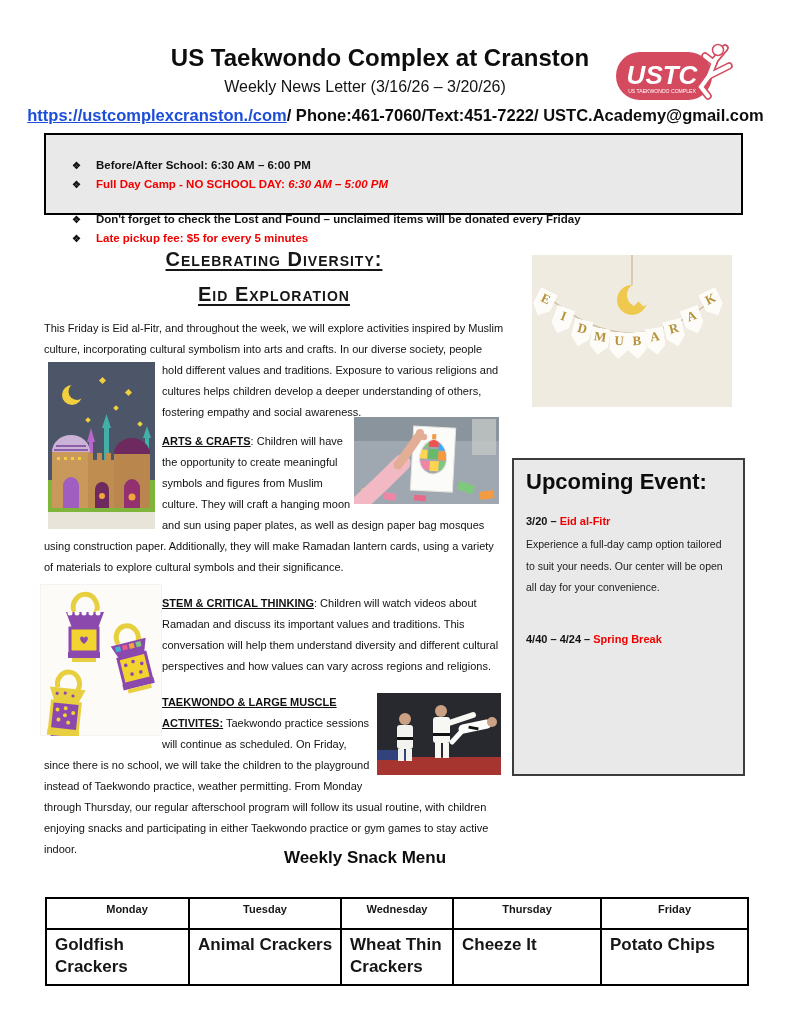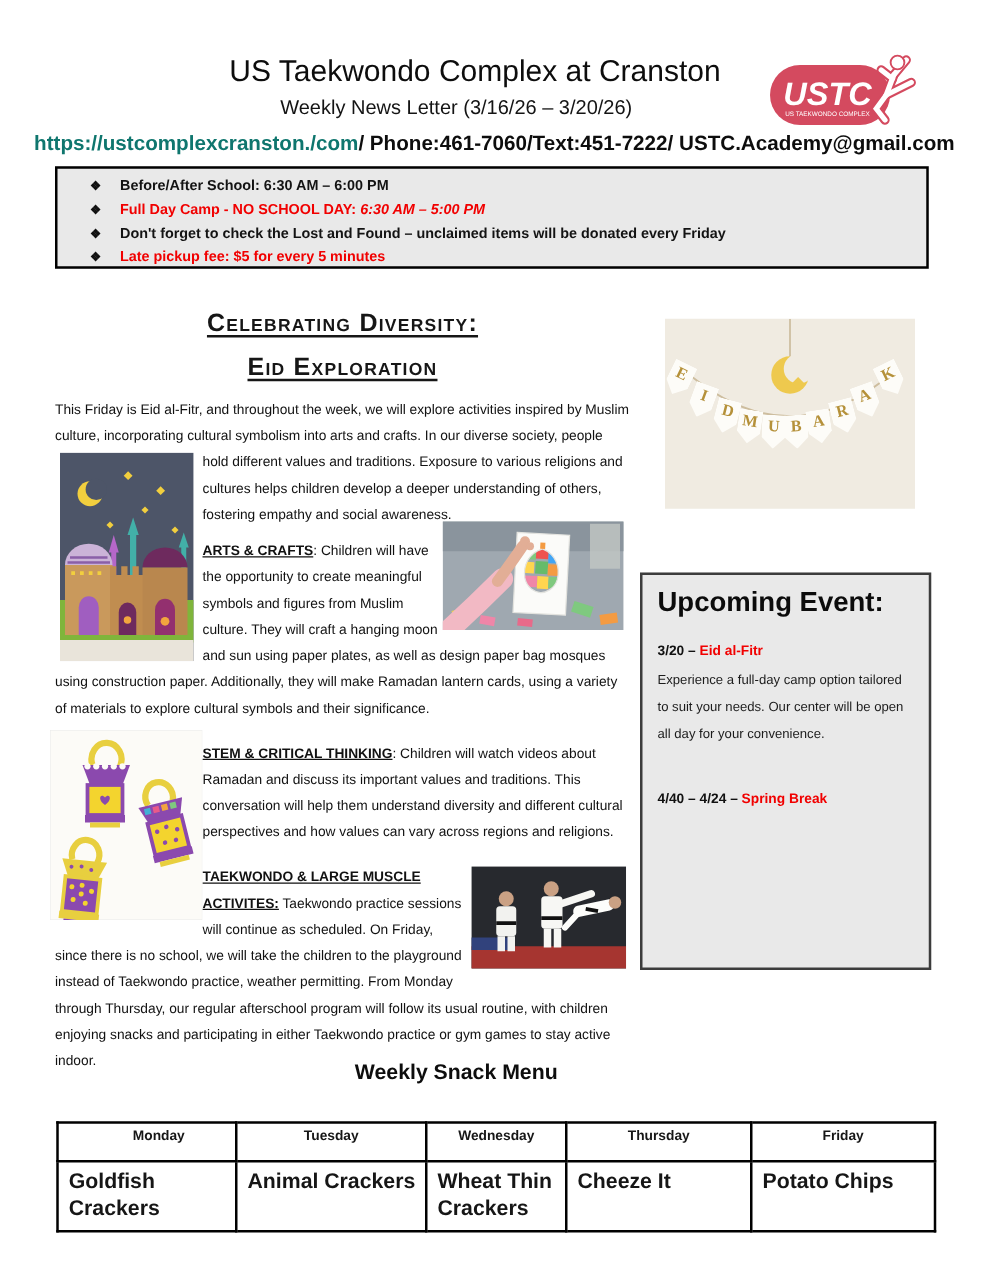--- a/index.html
+++ b/index.html
@@ -1,33 +1,33 @@
 <!DOCTYPE html>
 <html><head>
 <meta charset="utf-8">
 <style>
   html,body{margin:0;padding:0;background:#fff;}
   .page{position:relative;width:791px;height:1024px;background:#fff;overflow:hidden;
         font-family:"Liberation Sans",sans-serif;color:#161616;}
   .abs{position:absolute;}
 
   
-  .hdr-title{left:0;top:44px;width:760px;text-align:center;font-size:24px;font-weight:normal;color:#0d0d0d;}
+  .hdr-title{left:0;top:44px;width:760px;text-align:center;font-size:24px;font-weight:bold;color:#0d0d0d;}
   .hdr-sub{left:0;top:78px;width:730px;text-align:center;font-size:16px;color:#141414;}
   .hdr-contact{left:0;top:106px;width:791px;text-align:center;font-size:16.5px;font-weight:bold;color:#0d0d0d;}
-  .hdr-contact a{color:#0f766e;cursor:pointer;}
+  .hdr-contact a{color:#1d4ed8;text-decoration:underline;cursor:pointer;}
   .logo{left:612px;top:38px;width:135px;height:72px;}
 
   
   .info-box{left:44px;top:133px;width:699px;height:82px;background:#e9e9e9;border:2px solid #000;
             padding:5px 0 0 0;box-sizing:border-box;}
   .brow{display:flex;align-items:baseline;padding:1px 8px 1px 26px;font-size:11.5px;font-weight:bold;line-height:17px;}
   .bullet{width:24px;flex:0 0 24px;font-size:10px;color:#111;}
   .btxt[data-color="red"]{color:#f10000;}
-  .btxt[data-color="black"]{color:#131313;}
+  .btxt[data-color="black"]{color:#131313;margin-top:16px;}
   .btxt .it{font-style:italic;}
 
   
   .art-h1{left:44px;top:248px;width:460px;text-align:center;font-size:20px;font-weight:bold;
           font-variant:small-caps;letter-spacing:1px;text-decoration:underline;text-underline-offset:3px;}
   .art-h2{top:283px;}
   .para{font-size:11px;line-height:21px;color:#111;text-align:left;}
   .p-intro{left:44px;top:318px;width:462px;}
   .p-arts {left:44px;top:431px;width:462px;}
   .p-stem {left:44px;top:593px;width:462px;}

